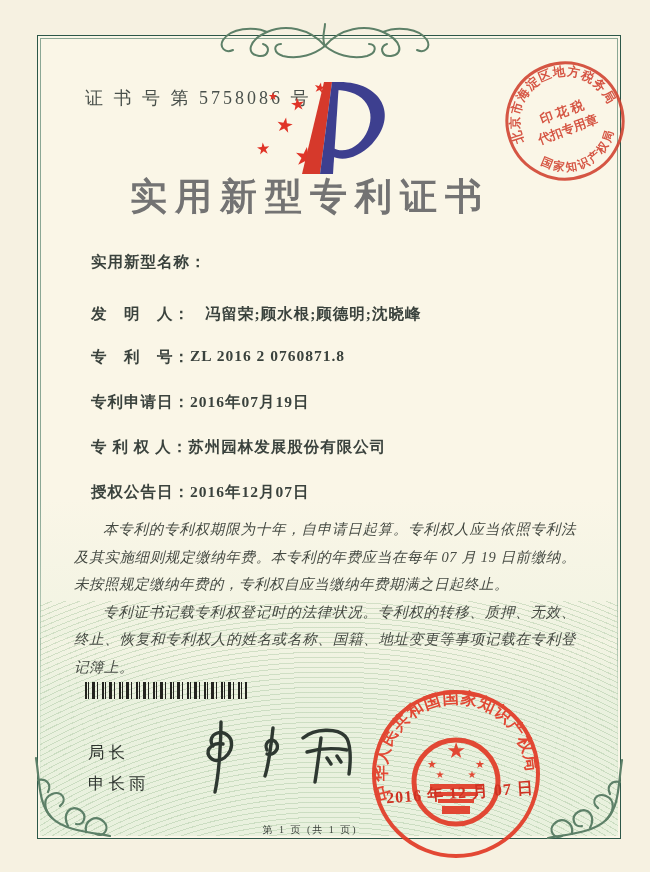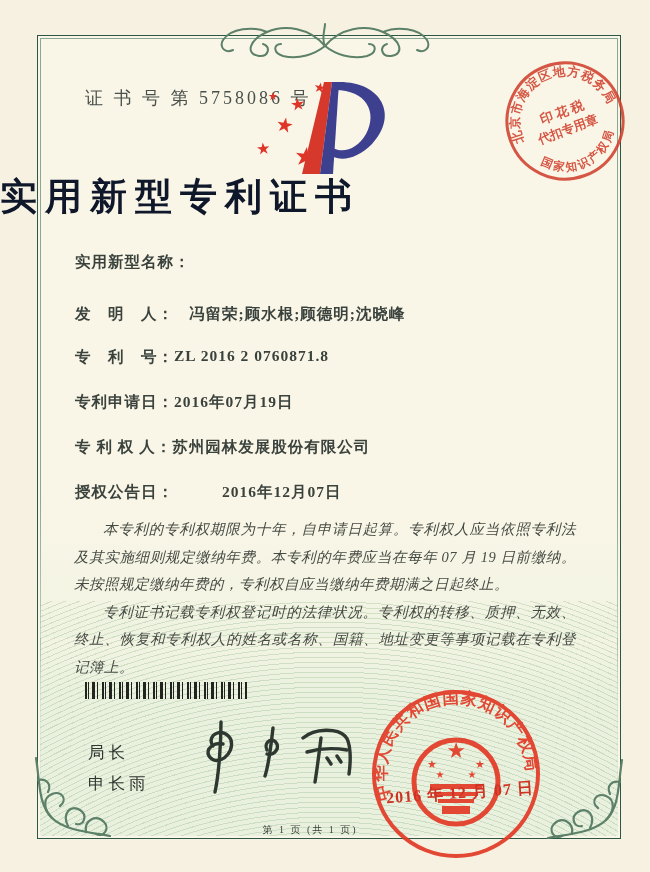--- a/index.html
+++ b/index.html
@@ -27,33 +27,33 @@
     position:absolute;left:2px;right:2px;bottom:200px;height:140px;
     background:linear-gradient(180deg, rgba(233,241,222,0) 0%, rgba(233,241,222,0.5) 100%);
   }
   .cert-no{
     position:absolute;left:85px;top:86px;
     font-size:18px;letter-spacing:3px;color:#49504b;
   }
   .logo{position:absolute;left:248px;top:70px;width:155px;height:118px;}
   .tax-stamp{position:absolute;left:492px;top:48px;width:146px;height:146px;opacity:.88;}
   .title{
-    position:absolute;left:0;right:30px;top:172px;
-    font-size:37px;font-weight:bold;letter-spacing:8px;color:#0f172a;
+    position:absolute;left:0;right:30px;top:172px;text-align:center;
+    font-size:37px;font-weight:bold;letter-spacing:8px;color:#737373;
   }
   .fields{position:absolute;left:75px;top:252px;right:70px;}
   .field-row{display:flex;margin-bottom:0;font-size:15.5px;letter-spacing:1px;color:#3a423d;}
-  .field-row .lbl{font-weight:bold;white-space:pre;}
+  .field-row .lbl{font-weight:bold;white-space:pre;margin-left:16px;}
   .field-row .val{font-weight:bold;white-space:pre;}
   .fr1{margin-bottom:31px;}
   .fr2{margin-bottom:22px;gap:15px;}
   .fr3{margin-bottom:24px;text-align:right;}
   .fr4{margin-bottom:24px;}
   .fr5{margin-bottom:24px;}
-  .fr6{margin-bottom:0;gap:48px;}
+  .fr6{margin-bottom:0;}
   .paragraphs{
     position:absolute;left:74px;right:74px;top:516px;
     font-size:14.5px;line-height:27.5px;color:#454a43;
     font-style:italic;letter-spacing:.5px;text-align:justify;
   }
   .paragraphs p{margin:0;text-indent:2em;}
   .barcode{
     position:absolute;left:85px;top:682px;width:162px;height:17px;
     background:
       repeating-linear-gradient(90deg,#23231f 0 2px,rgba(0,0,0,0) 2px 3px,#23231f 3px 4px,rgba(0,0,0,0) 4px 7px,#23231f 7px 10px,rgba(0,0,0,0) 10px 12px,#23231f 12px 13px,rgba(0,0,0,0) 13px 17px);

